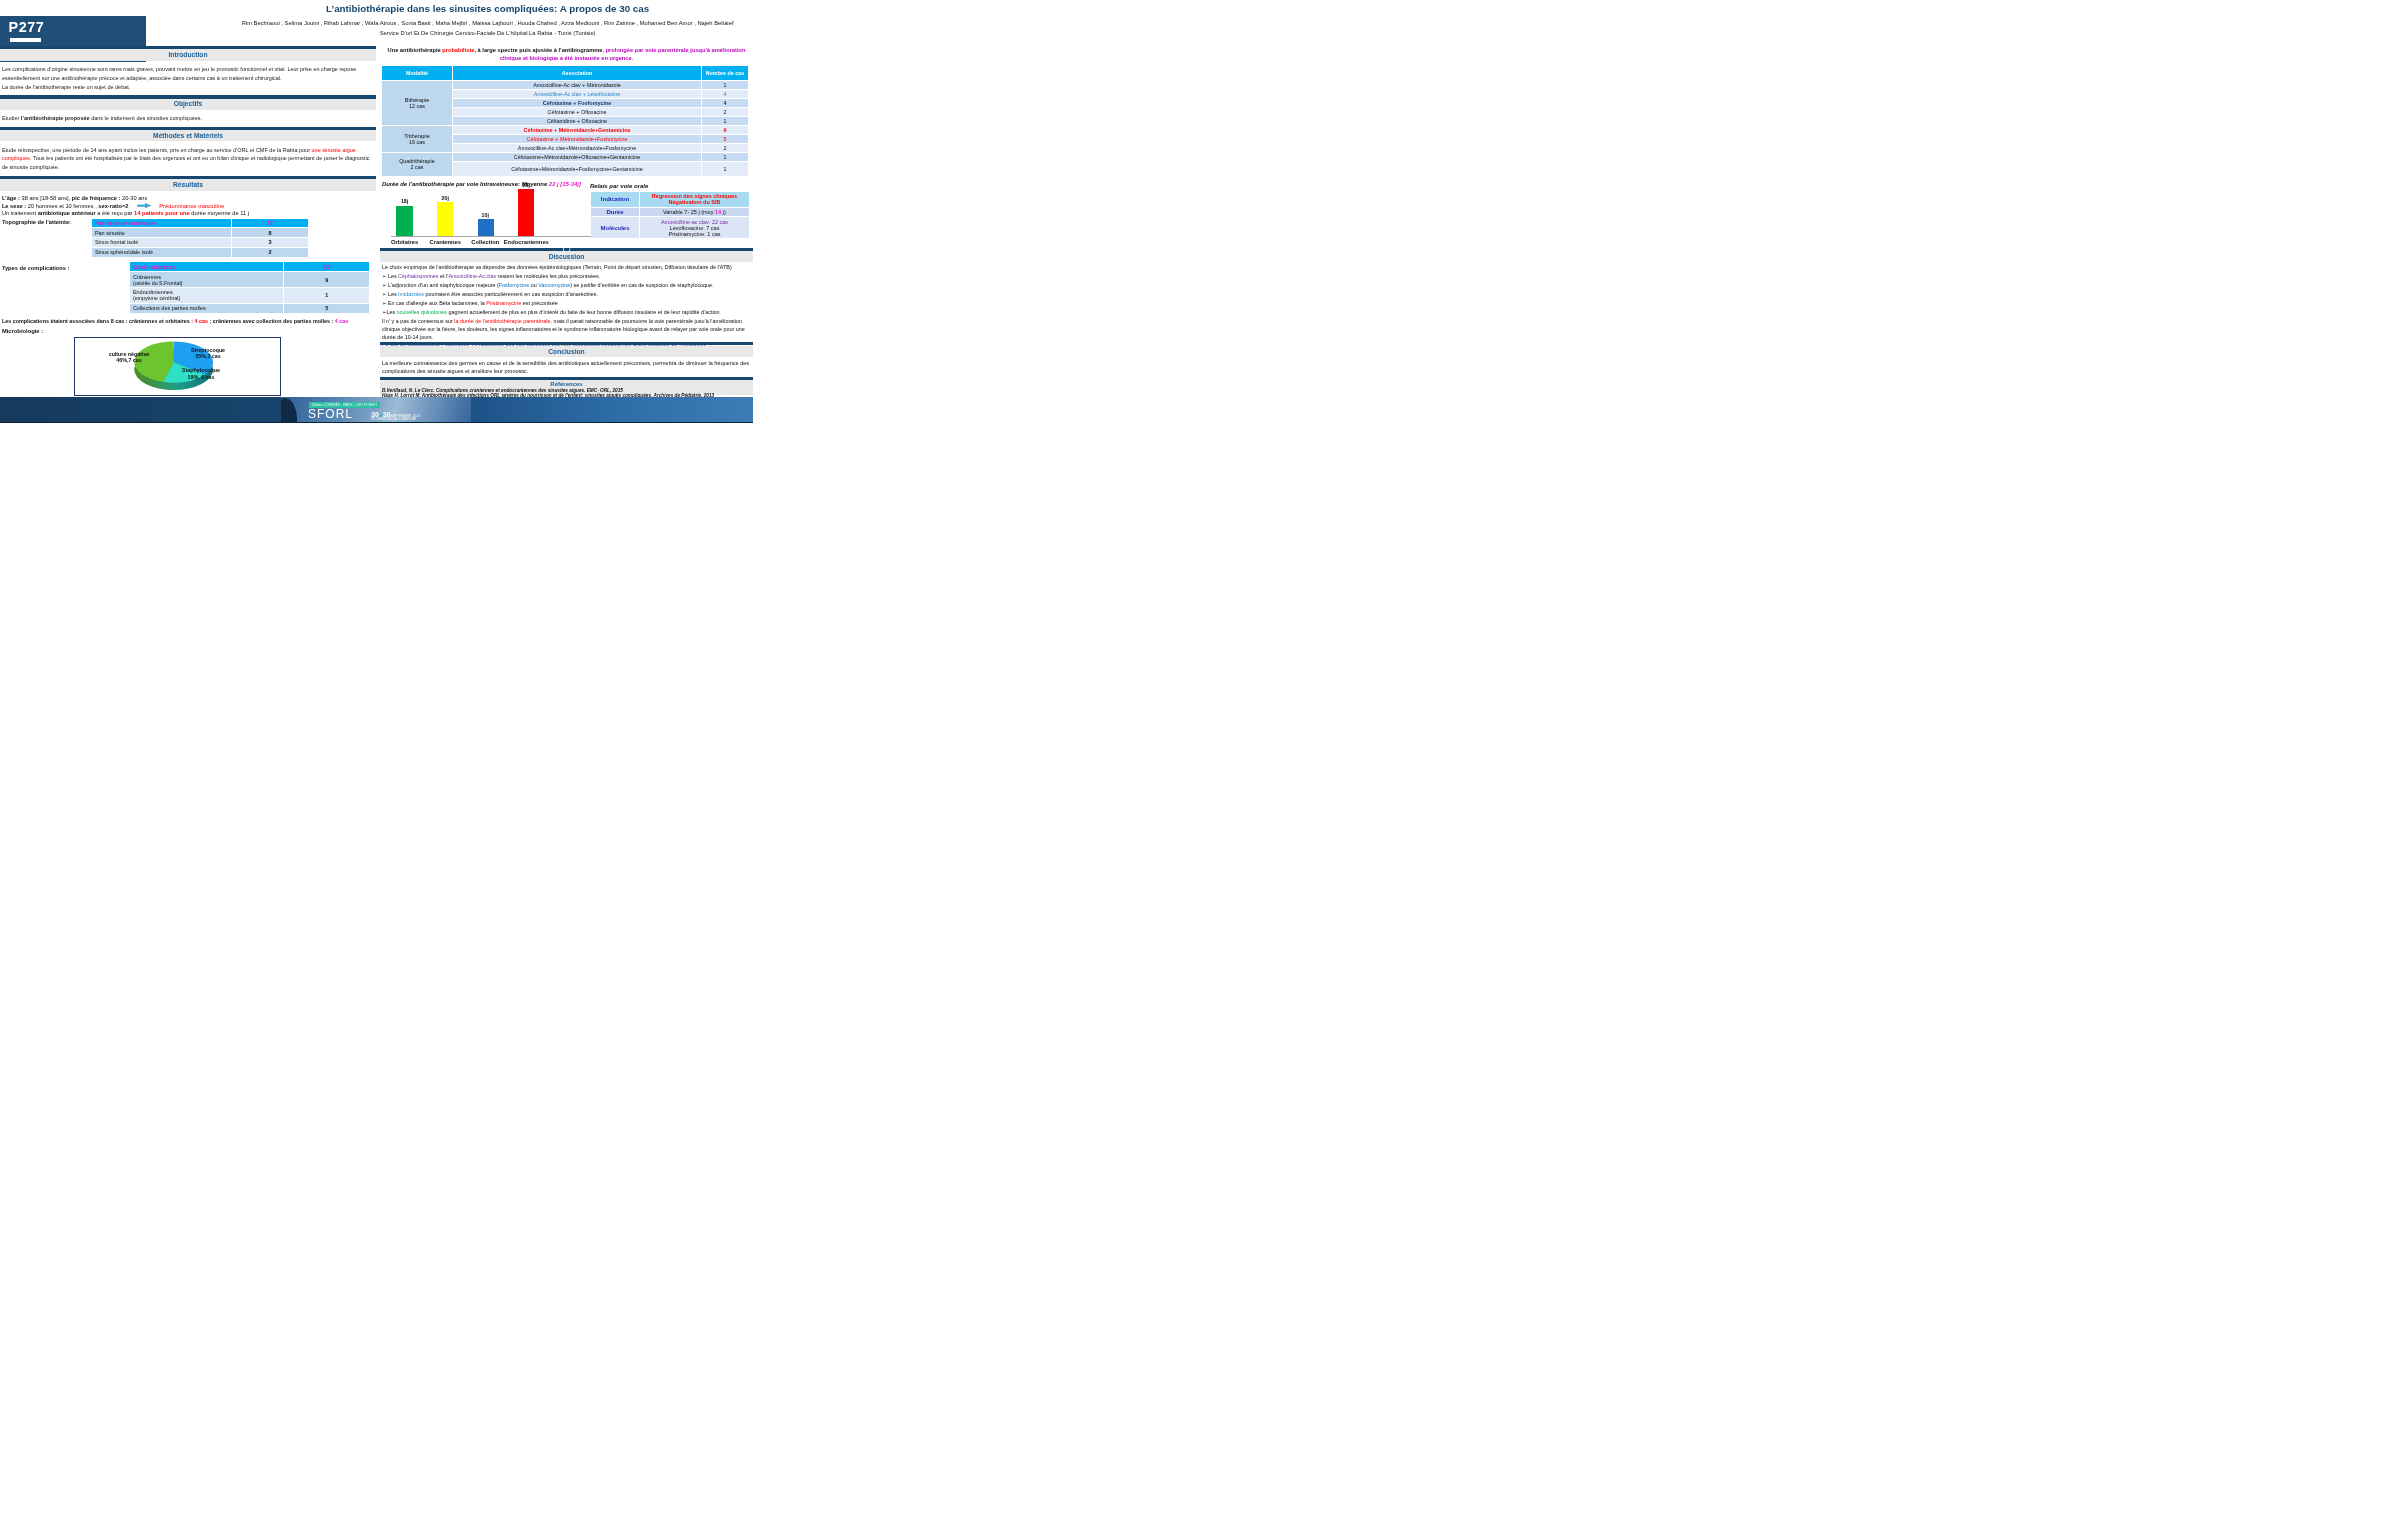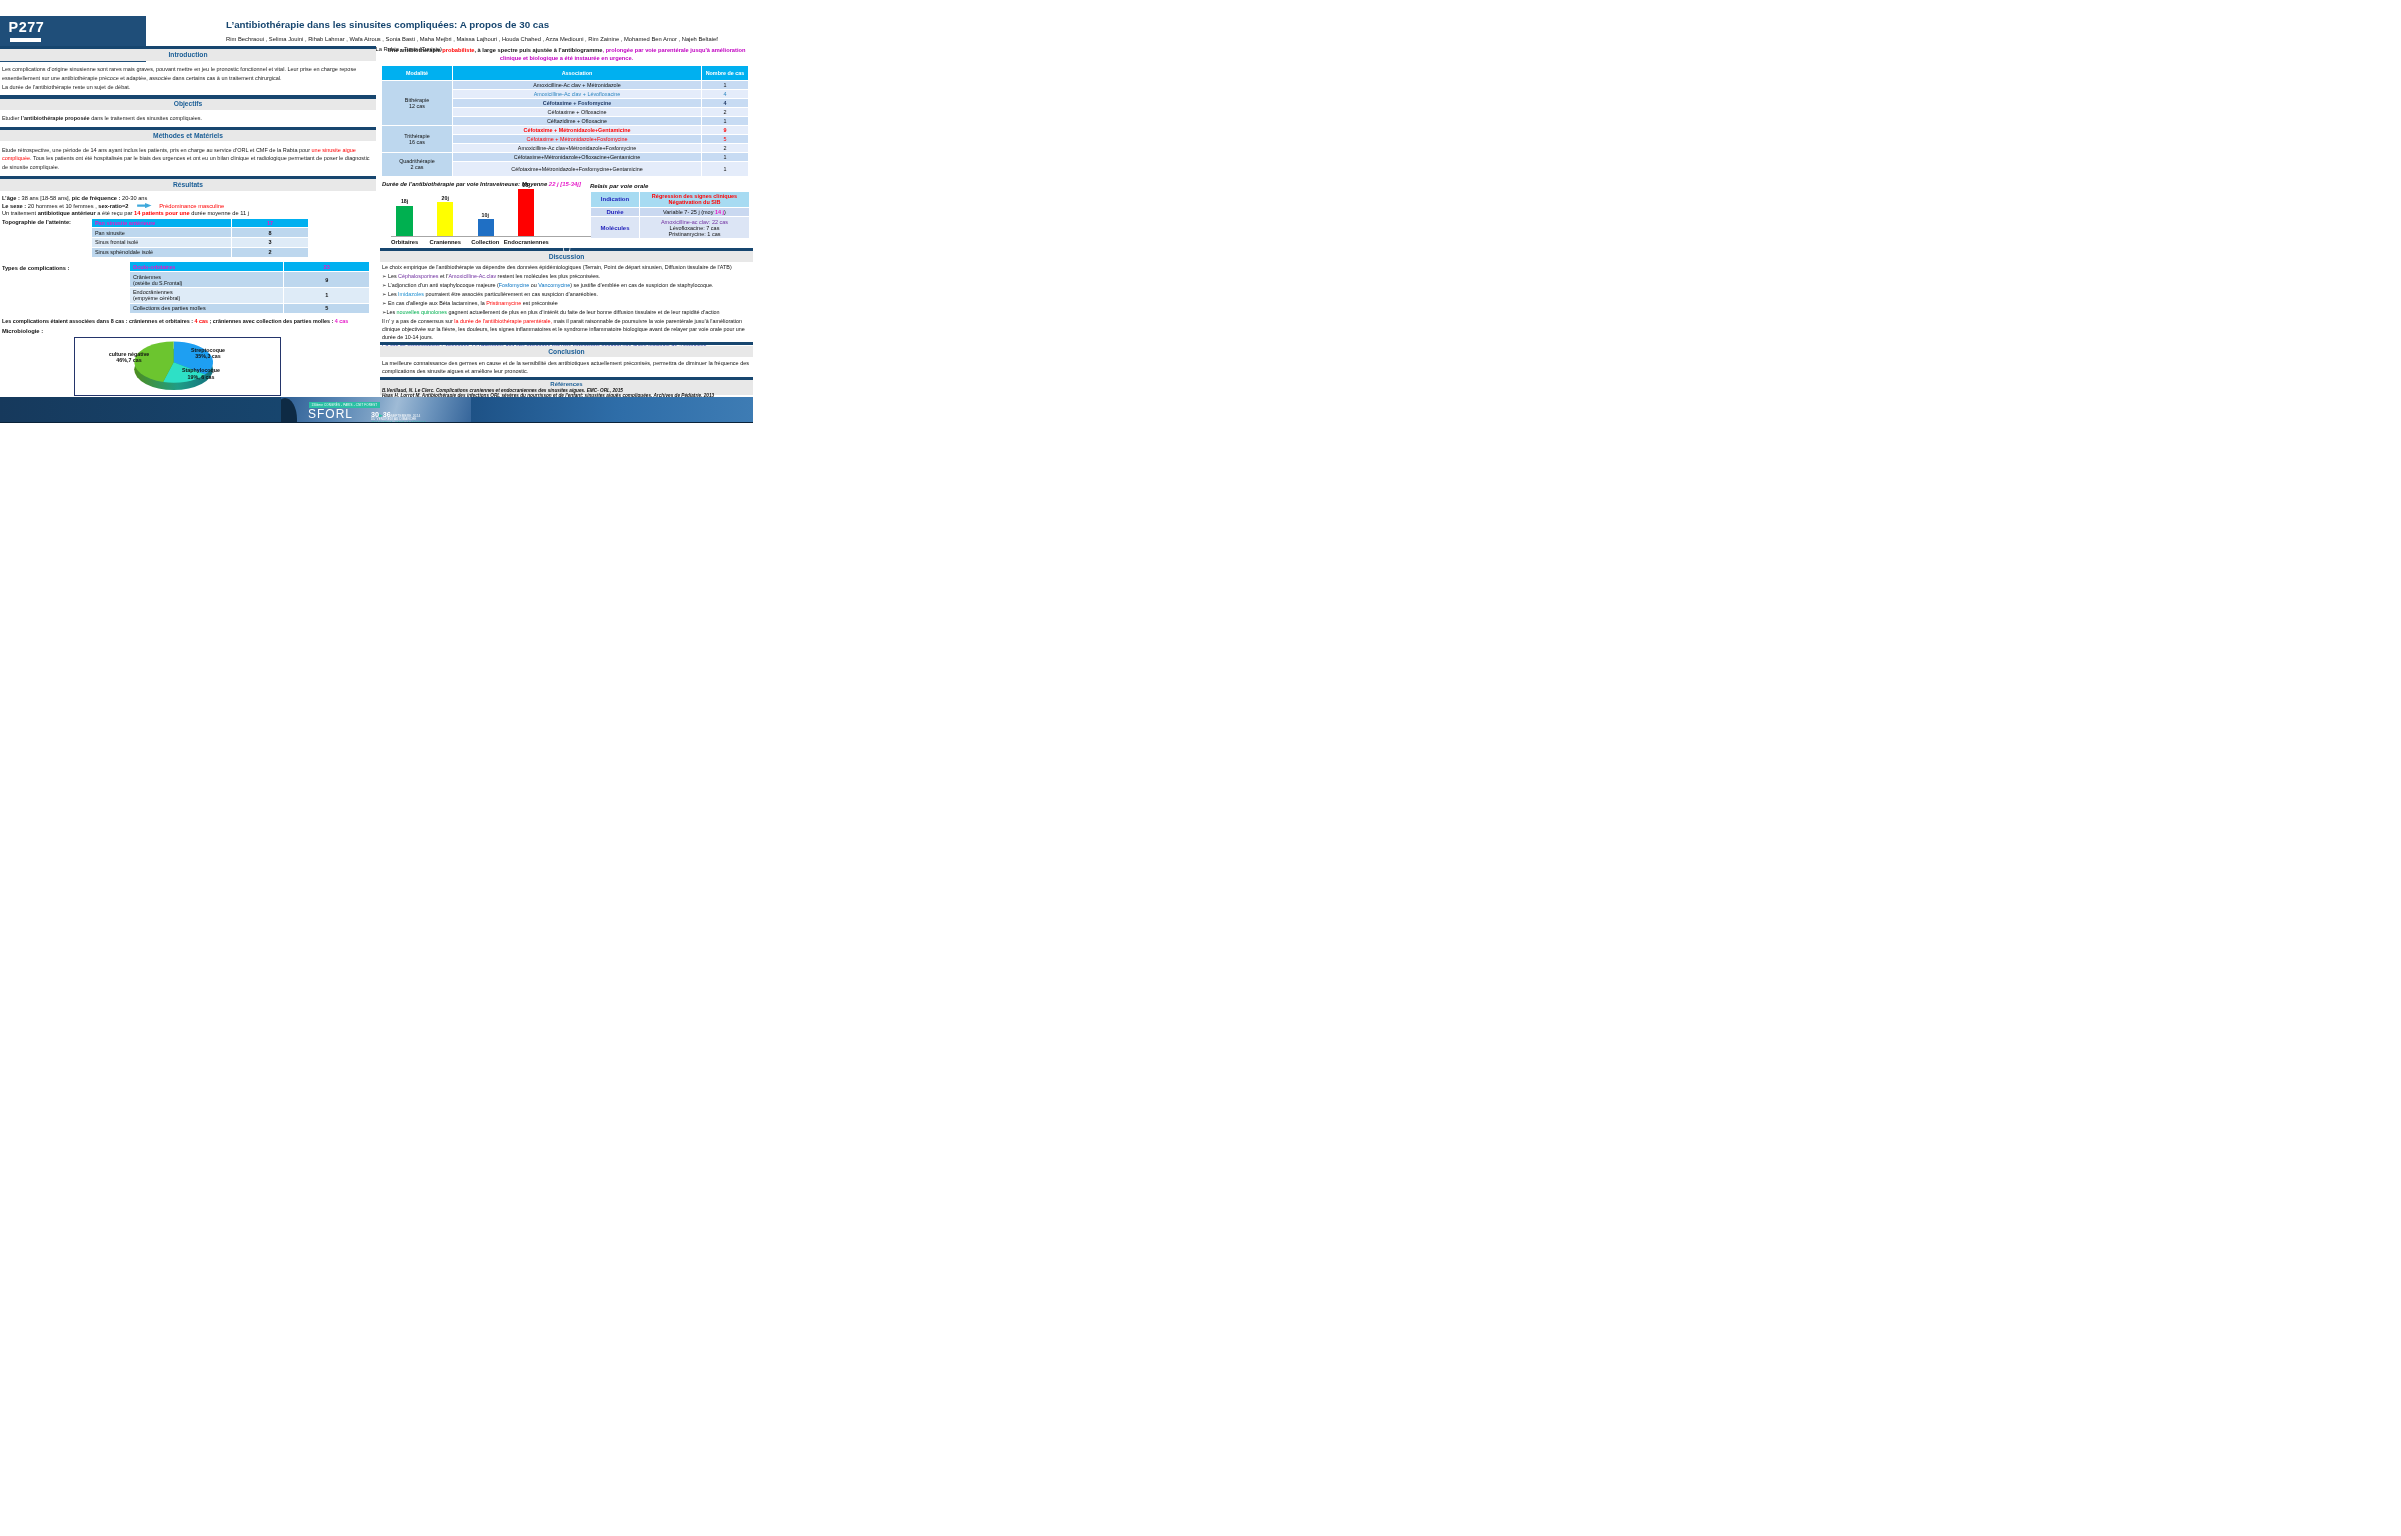--- a/index.html
+++ b/index.html
@@ -4,21 +4,21 @@
 <style>
   html,body{margin:0;padding:0;background:#fff;}
   .poster{position:relative;width:753px;height:424px;background:#fff;overflow:hidden;
           font-family:"Liberation Sans",sans-serif;color:#111;}
   
   .hdr-left{position:absolute;left:0;top:16px;width:146px;height:46px;background:#1F4E79;color:#fff;
             padding:2.9px 0 0 8.6px;box-sizing:border-box;}
   .p277{font-size:14.4px;font-weight:bold;letter-spacing:0.5px;}
   .hdr-rule{width:31px;height:3.4px;background:#fff;margin:3.4px 0 4.8px 1px;}
   .hdr-cat{font-size:6.5px;font-weight:bold;letter-spacing:0.1px;}
-  .hdr-main{position:absolute;left:226px;right:3.8px;top:16px;height:46px;}
+  .hdr-main{position:absolute;left:226px;right:3.8px;top:0;height:46px;text-align:center;}
   .hdr-title{margin-top:3.4px;font-size:9.8px;font-weight:bold;color:#17466F;}
   .hdr-authors{margin-top:5.3px;font-size:5.8px;color:#161616;}
   .hdr-affil{margin-top:4.3px;font-size:5.8px;color:#161616;}
   
   .col-left{position:absolute;left:0;top:46px;width:376px;}
   .col-right{position:absolute;left:380px;top:46px;width:373px;height:378px;}
   
   .secbar{height:3.4px;background:#17466F;}
   .secband{background:#E8E8E8;text-align:center;font-weight:bold;font-size:6.7px;color:#1B5E96;
            padding:1.9px 0 2.4px;}

